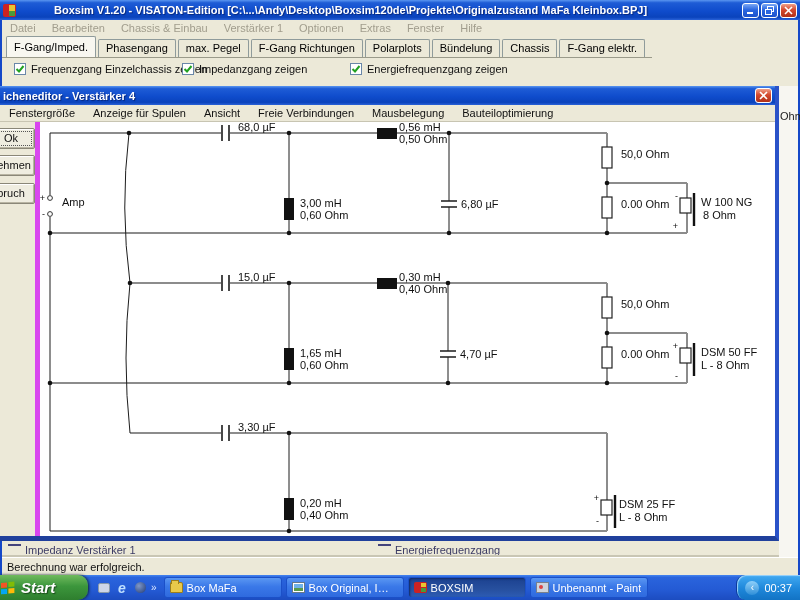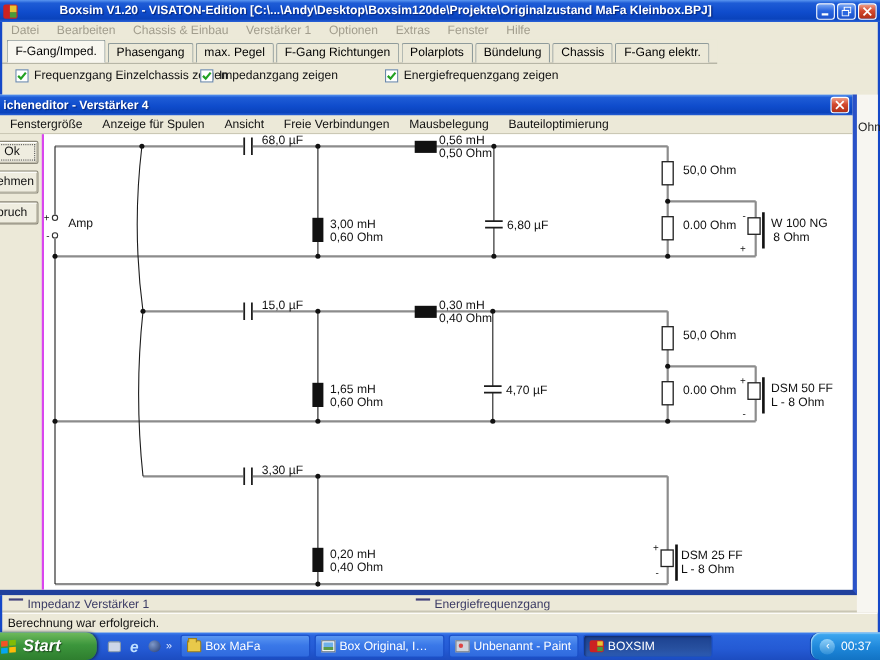--- a/index.html
+++ b/index.html
@@ -55,21 +55,21 @@
     border-right:4px solid #2a52c8;border-bottom:5px solid #20409c;background:#ece9d8;}
   .ed-title{height:19px;background:linear-gradient(180deg,#5a96f0 0%,#1e5cd6 14%,#0f4ccc 55%,#0a43bc 86%,#2a62d8 100%);
     color:#fff;font-weight:bold;display:flex;align-items:center;padding:0 3px;}
   .ed-title-text{flex:1;white-space:nowrap;overflow:hidden;text-shadow:1px 1px 1px #06267a;}
   .ed-close{width:17px;height:15px;border:1px solid #fff;border-radius:3px;
     background:linear-gradient(180deg,#f0a088,#d4492e 45%,#b03018);
     display:flex;align-items:center;justify-content:center;}
   .ed-menu{height:17px;background:#ece9d8;border-bottom:1px solid #c8c5b2;display:flex;align-items:center;}
   .ed-menu-item{padding:0 9px;color:#111;white-space:nowrap;}
   .ed-body{position:relative;height:414px;display:flex;}
-  .ed-left{width:40px;background:#ece9d8;border-right:2px solid #d946ef;position:relative;overflow:hidden;}
+  .ed-left{width:40px;background:#ece9d8;border-right:5px solid #d946ef;position:relative;overflow:hidden;}
   .ed-btn{position:absolute;width:48px;height:21px;left:-13px;text-align:center;line-height:19px;
     background:#efede0;border:1px solid #8a8778;border-radius:2px;color:#111;
     box-shadow:inset 1px 1px 0 #fff,inset -1px -1px 0 #b8b4a2;}
   .ed-btn.focus{outline:1px dotted #555;outline-offset:-4px;}
   .ed-canvas{flex:1;background:#fff;position:relative;}
   .circuit{position:absolute;left:0;top:0;}
   .circuit text{font-family:"Liberation Sans",sans-serif;font-size:11px;fill:#111;}
   .circuit text.pol{font-size:9px;}
 
   
@@ -396,27 +396,27 @@
       <span class="ql-more">»</span>
     </div>
     <div class="task">
       <span class="ticon ticon-folder"></span>
       <span class="tlabel">Box MaFa</span>
     </div>
     <div class="task">
       <span class="ticon ticon-image"></span>
       <span class="tlabel">Box Original, Impeda...</span>
     </div>
+    <div class="task active">
+      <span class="ticon ticon-boxsim"></span>
+      <span class="tlabel">BOXSIM</span>
+    </div>
     <div class="task">
       <span class="ticon ticon-paint"></span>
       <span class="tlabel">Unbenannt - Paint</span>
     </div>
-    <div class="task active">
-      <span class="ticon ticon-boxsim"></span>
-      <span class="tlabel">BOXSIM</span>
-    </div>
     <div class="tray">
       <span class="chev">‹</span>
       <span class="clock">00:37</span>
     </div>
   </div>
 
 </div>
 
 </body></html>

